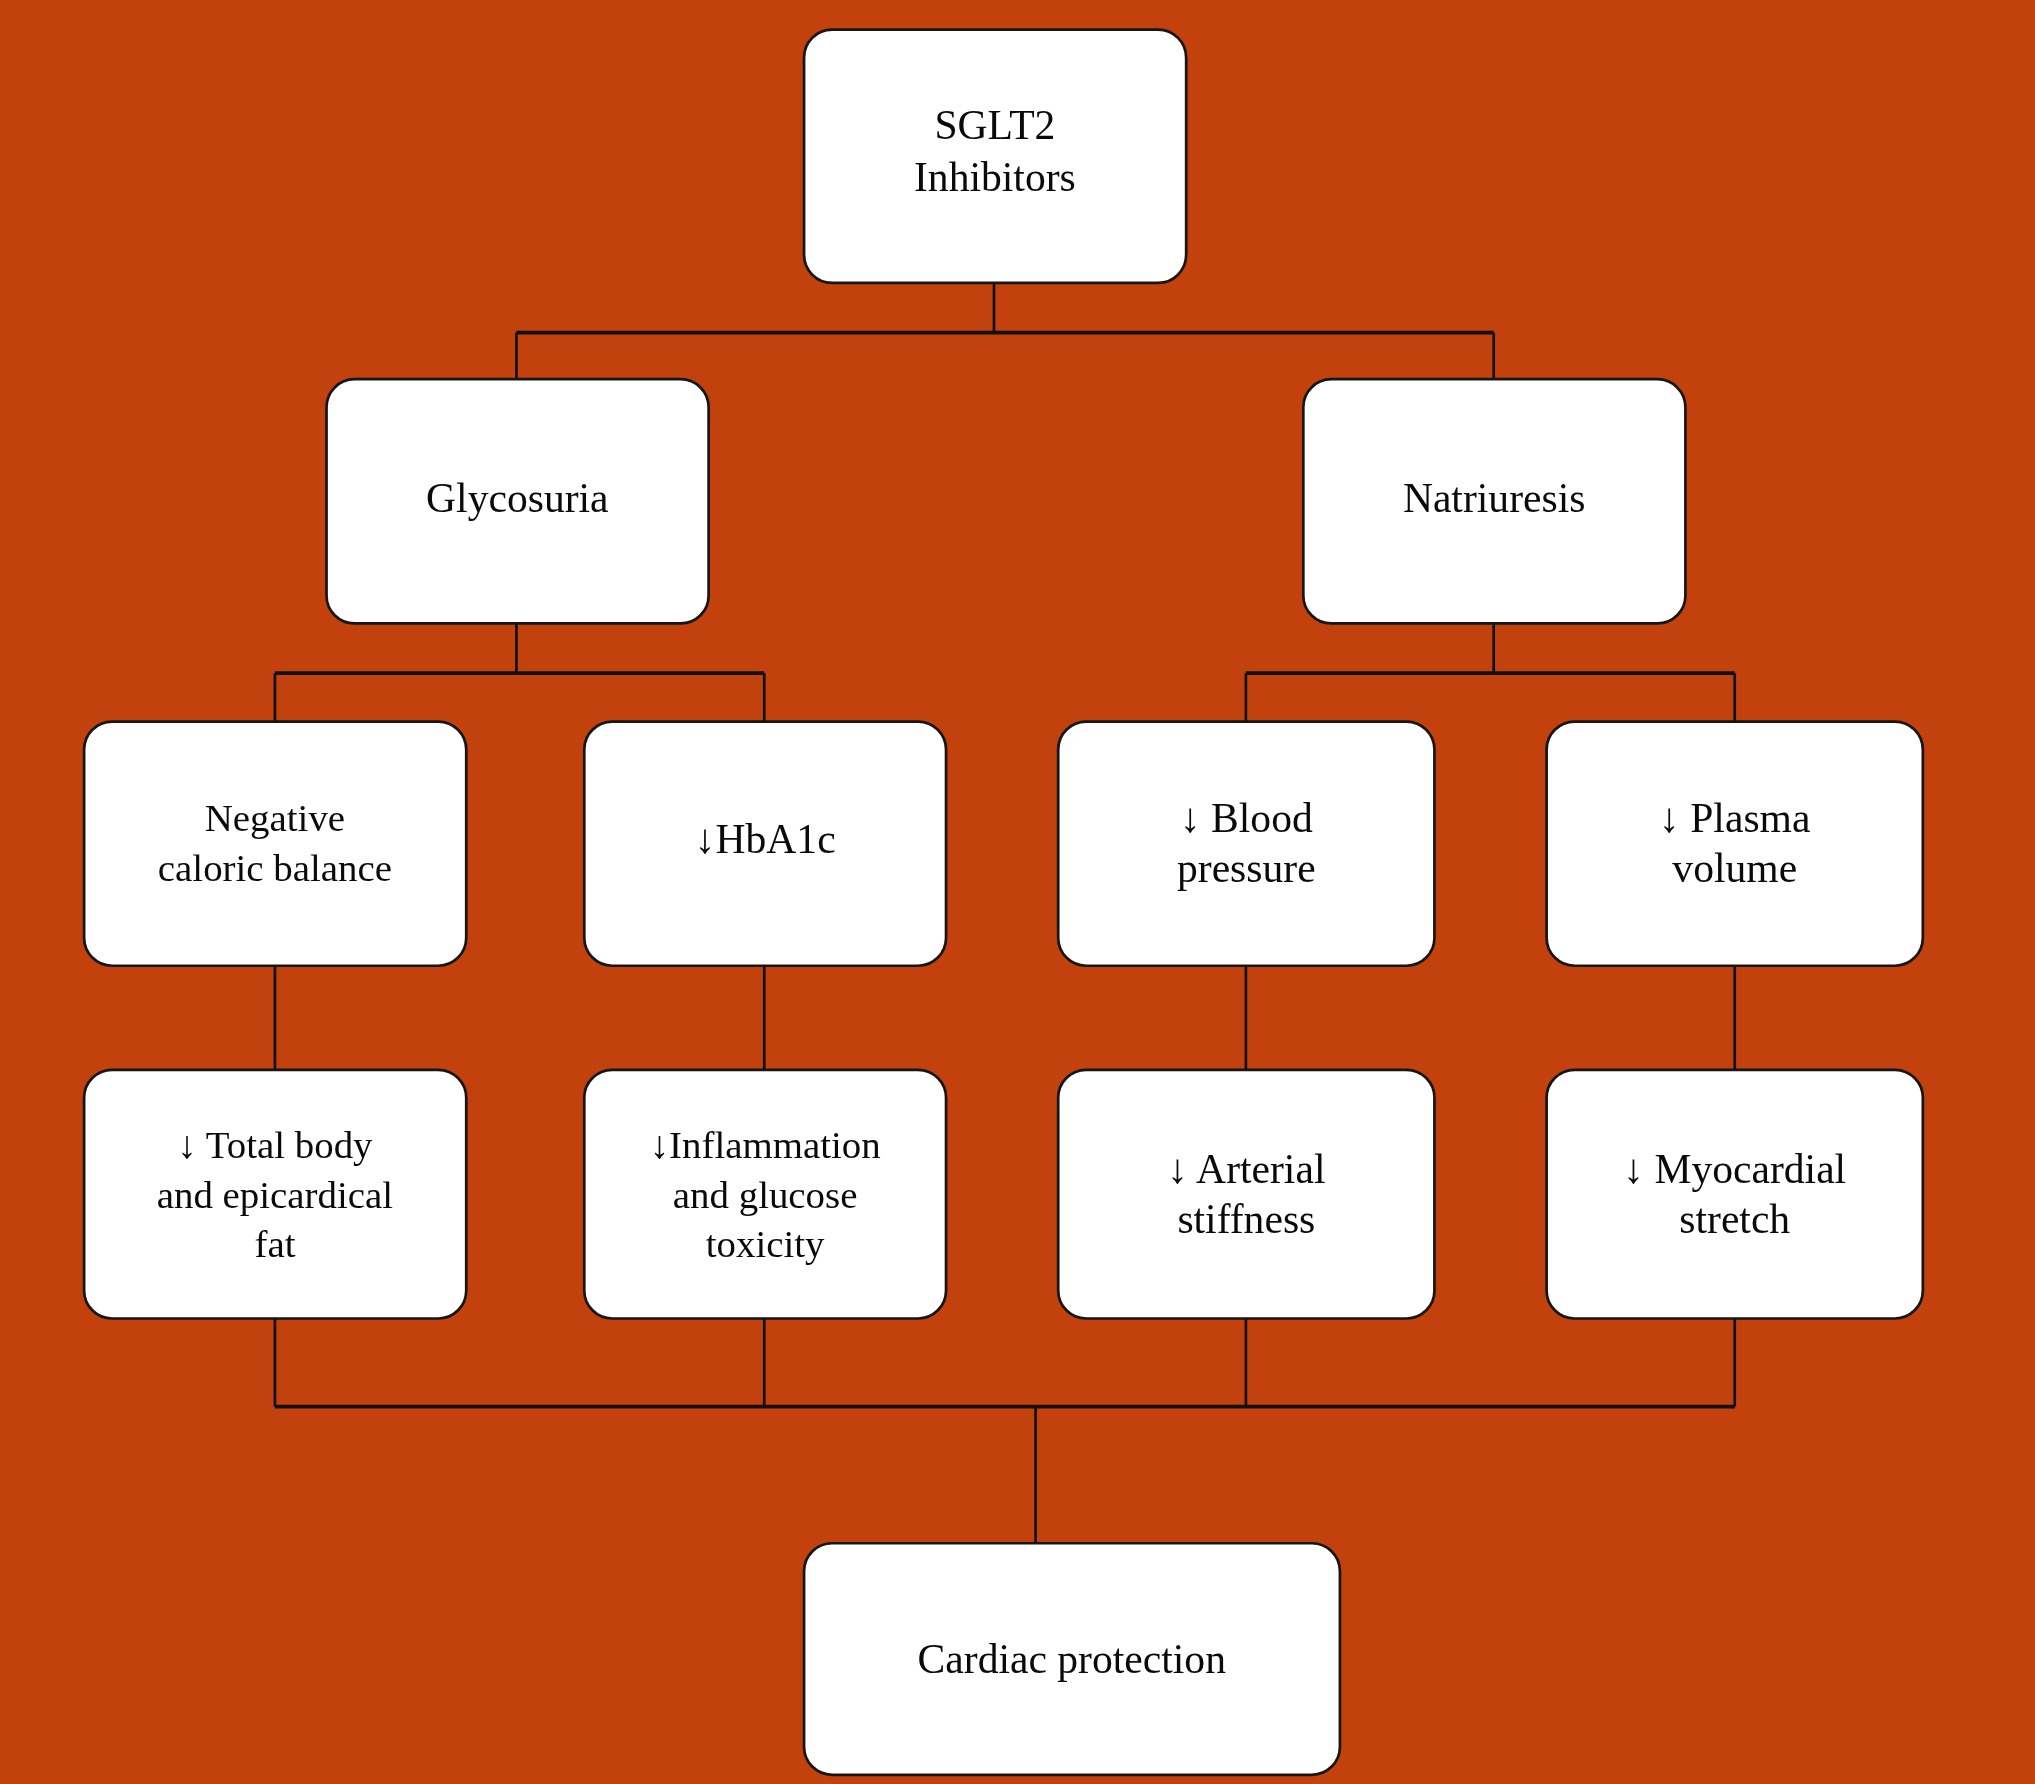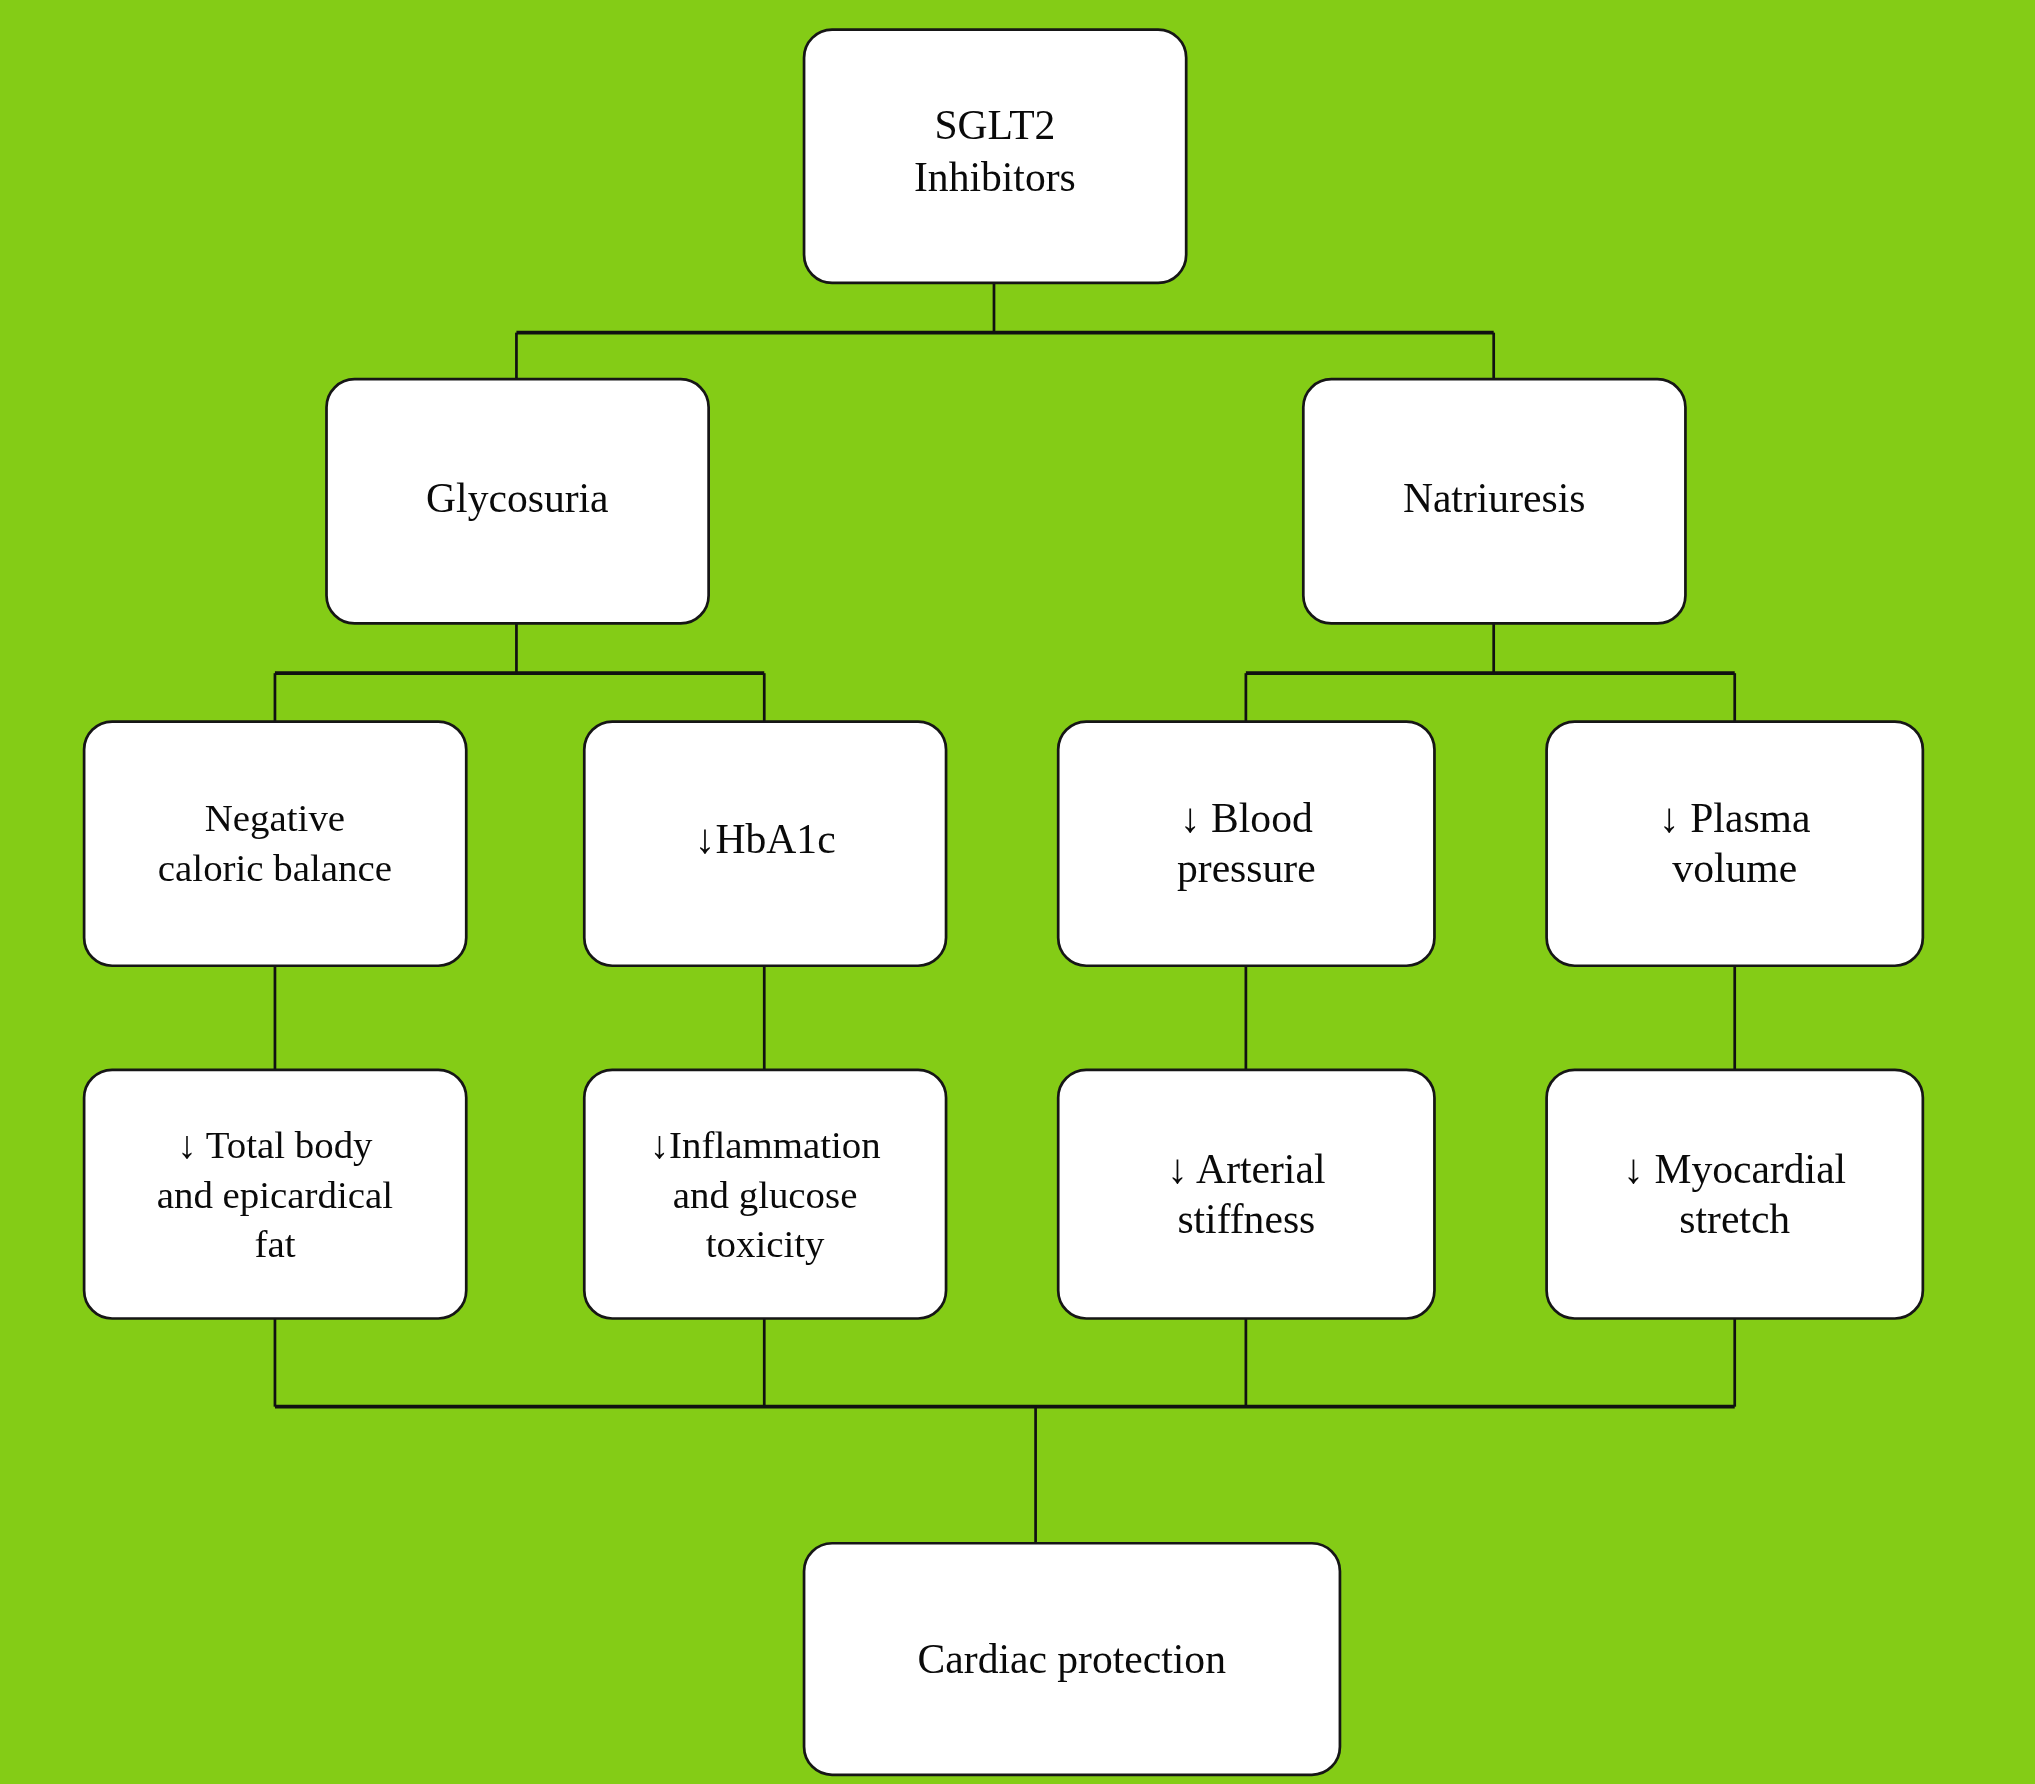--- a/index.html
+++ b/index.html
@@ -7,21 +7,21 @@
     padding: 0;
     background: #ffffff;
   }
   body {
     font-family: "Liberation Serif", "DejaVu Serif", serif;
   }
   #stage {
     position: relative;
     width: 2035px;
     height: 1785px;
-    background: #84cc16;
+    background: #c2410c;
     overflow: hidden;
   }
   #flow {
     position: absolute;
     left: 0;
     top: 0;
     width: 2035px;
     height: 1785px;
     display: block;
   }

